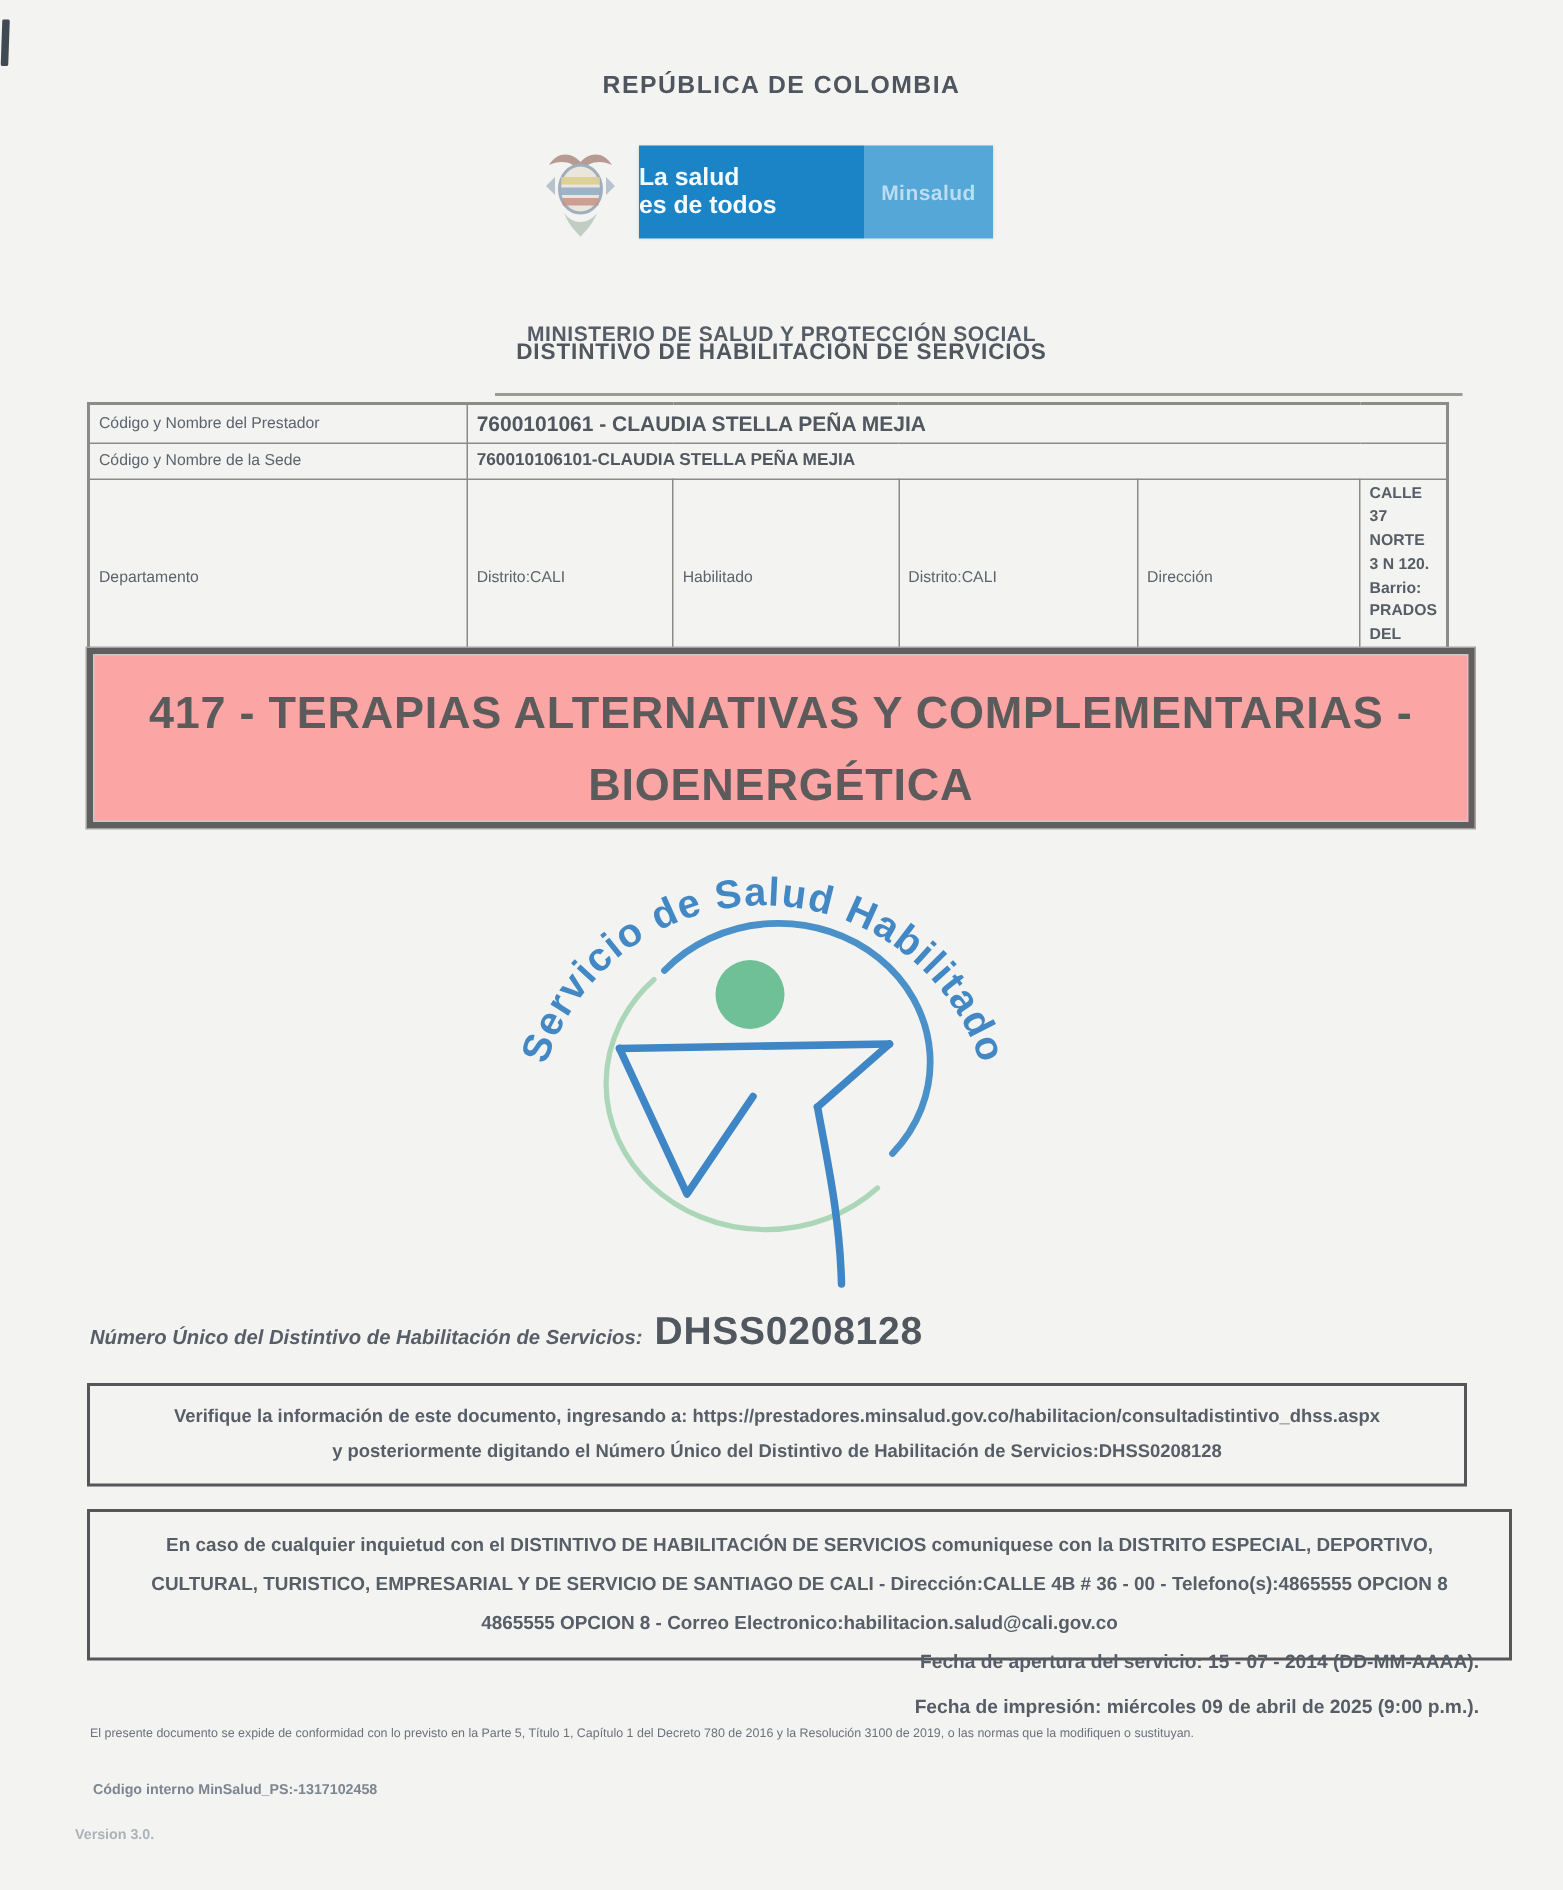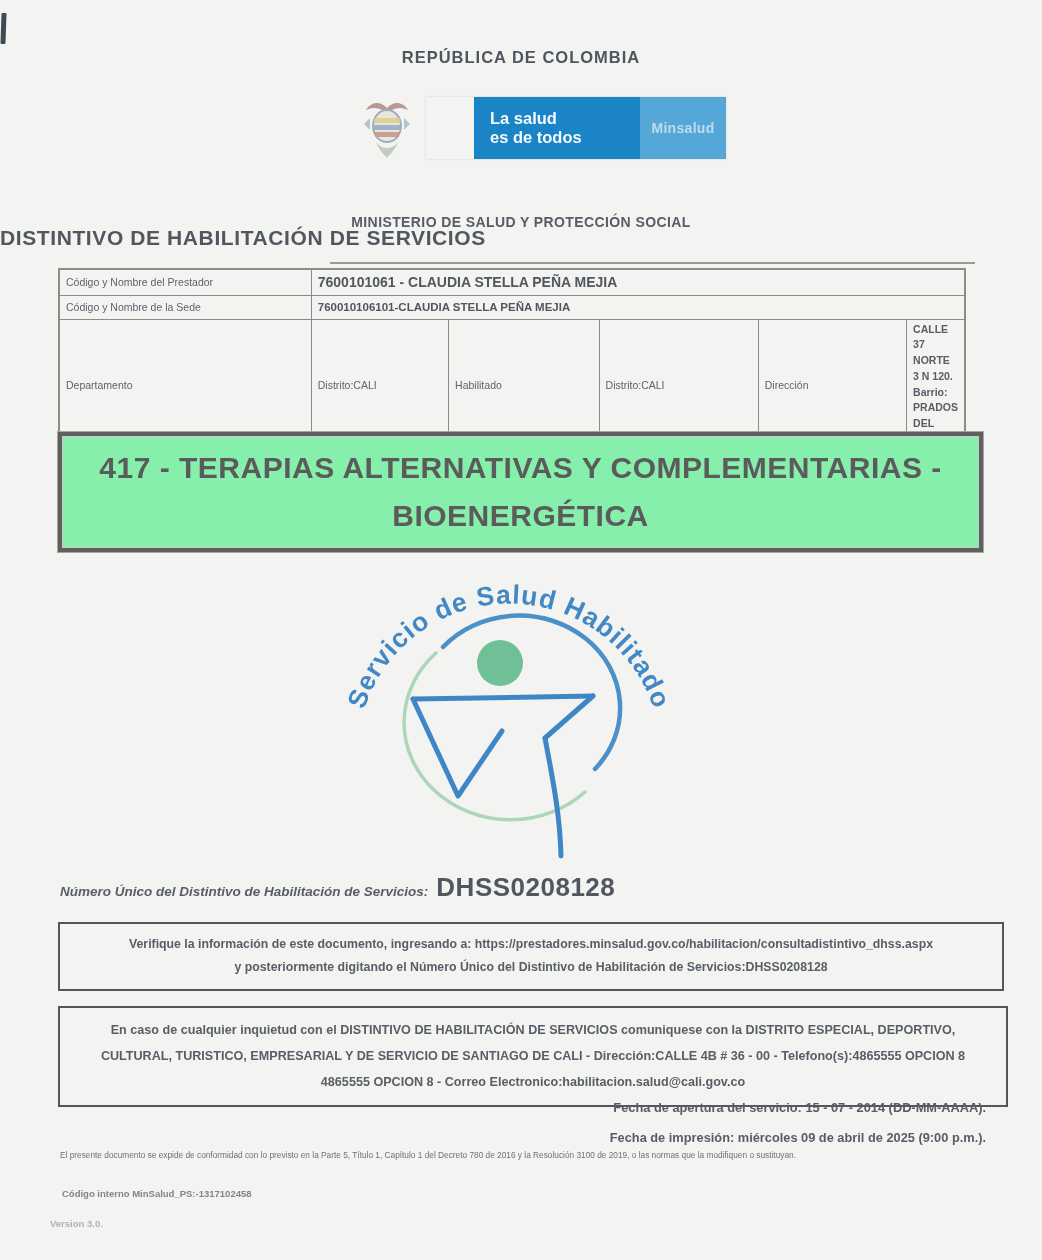--- a/index.html
+++ b/index.html
@@ -13,55 +13,55 @@
   .scan-topline{position:absolute;left:330px;top:262px;width:645px;height:2px;background:#9a9a96;}
 
   .republic{position:absolute;top:48px;left:0;width:100%;text-align:center;
     font-weight:bold;font-size:16.5px;letter-spacing:1px;color:#4f555e;}
 
   
   .logo-block{position:absolute;top:96px;left:358px;height:64px;display:flex;align-items:center;}
   .coat{width:58px;height:64px;opacity:.85;filter:blur(.3px);}
   .banner{display:flex;height:62px;margin-left:10px;box-shadow:0 0 2px rgba(0,0,0,.15);}
   .banner-left{width:150px;background:#1b84c6;color:#f4fafd;font-weight:bold;
-    font-size:16.5px;line-height:1.15;display:flex;flex-direction:column;justify-content:center;padding-left:16px;margin-left:48px;}
+    font-size:16.5px;line-height:1.15;display:flex;flex-direction:column;justify-content:center;}
   .banner-right{width:86px;background:#54a7d6;color:#bddcf0;font-weight:bold;font-size:14px;
     display:flex;align-items:center;justify-content:center;letter-spacing:.3px;}
 
   .ministry{position:absolute;top:196px;left:0;width:100%;text-align:center;
     font-weight:bold;font-size:14px;letter-spacing:.4px;color:#565d66;margin-top:18px;}
-  .doc-title{position:absolute;top:226px;left:0;width:100%;
-    font-weight:bold;font-size:21px;letter-spacing:.6px;color:#51575f;}
+  .doc-title{position:absolute;top:226px;left:0;width:100%;text-align:center;
+    font-weight:bold;font-size:15px;letter-spacing:.6px;color:#51575f;}
 
   
   .ptable{position:absolute;left:58px;top:268px;width:908px;border:2px solid #8b8b87;border-collapse:collapse;}
   .ptable td{border:1.5px solid #8b8b87;padding:2px 6px;vertical-align:middle;}
   .lbl{font-size:10.5px;color:#5c636c;}
   .val-lg{font-size:14px;font-weight:bold;color:#51575f;}
   .val-md{font-size:11.5px;font-weight:bold;color:#51575f;}
   .addr{font-size:10.5px;font-weight:bold;color:#565d66;line-height:1.5;}
   .r1{height:26px;} .r2{height:24px;} .r3{height:66px;} .r4{height:23px;}
 
   
   .service-box{position:absolute;left:58px;top:432px;width:917px;height:112px;
     border:4px solid #5f5f5f;box-shadow:0 0 0 1px #a3a3a0, inset 0 0 0 1px #c9c9c6;
-    display:flex;flex-direction:column;align-items:center;justify-content:center;
-    background:#86efac;}
+    display:flex;flex-direction:column;align-items:center;justify-content:flex-end;
+    background:#fca5a5;}
   .service-box .line{font-weight:bold;font-size:30px;color:#5b5b5b;letter-spacing:.5px;line-height:1.6;}
 
   
   .seal{position:absolute;left:348px;top:568px;width:330px;height:300px;}
 
   
   .dhss-line{position:absolute;left:60px;top:872px;display:flex;align-items:baseline;}
   .dhss-label{font-style:italic;font-weight:bold;font-size:13.5px;color:#575e67;}
   .dhss-number{font-weight:bold;font-size:26px;color:#51575f;margin-left:8px;letter-spacing:.5px;}
 
   .note-box{position:absolute;left:58px;width:894px;border:2px solid #56565a;
-    text-align:center;font-weight:bold;color:#575e67;background:#f3f3f1;padding:9px 24px;}
+    text-align:center;font-weight:bold;color:#575e67;background:#f3f3f1;padding:9px 11px;}
   .verify-box{top:922px;font-size:12.3px;line-height:1.9;}
   .verify-box .l1{white-space:nowrap;}
   .contact-box{top:1006px;font-size:12.6px;line-height:2.05;padding:10px 26px;}
 
   .dates{position:absolute;right:56px;top:1100px;text-align:right;font-weight:bold;font-size:12.8px;color:#565d66;}
   .dates div{margin-bottom:15px;}
 
   .legal{position:absolute;left:60px;top:1150px;width:940px;font-size:8.3px;color:#6b727b;white-space:nowrap;}
   .internal-code{position:absolute;left:62px;top:1188px;font-size:9.5px;font-weight:bold;color:#7d8590;}
   .version{position:absolute;left:50px;top:1218px;font-size:9.5px;font-weight:bold;color:#9aa2ad;opacity:.8;}

